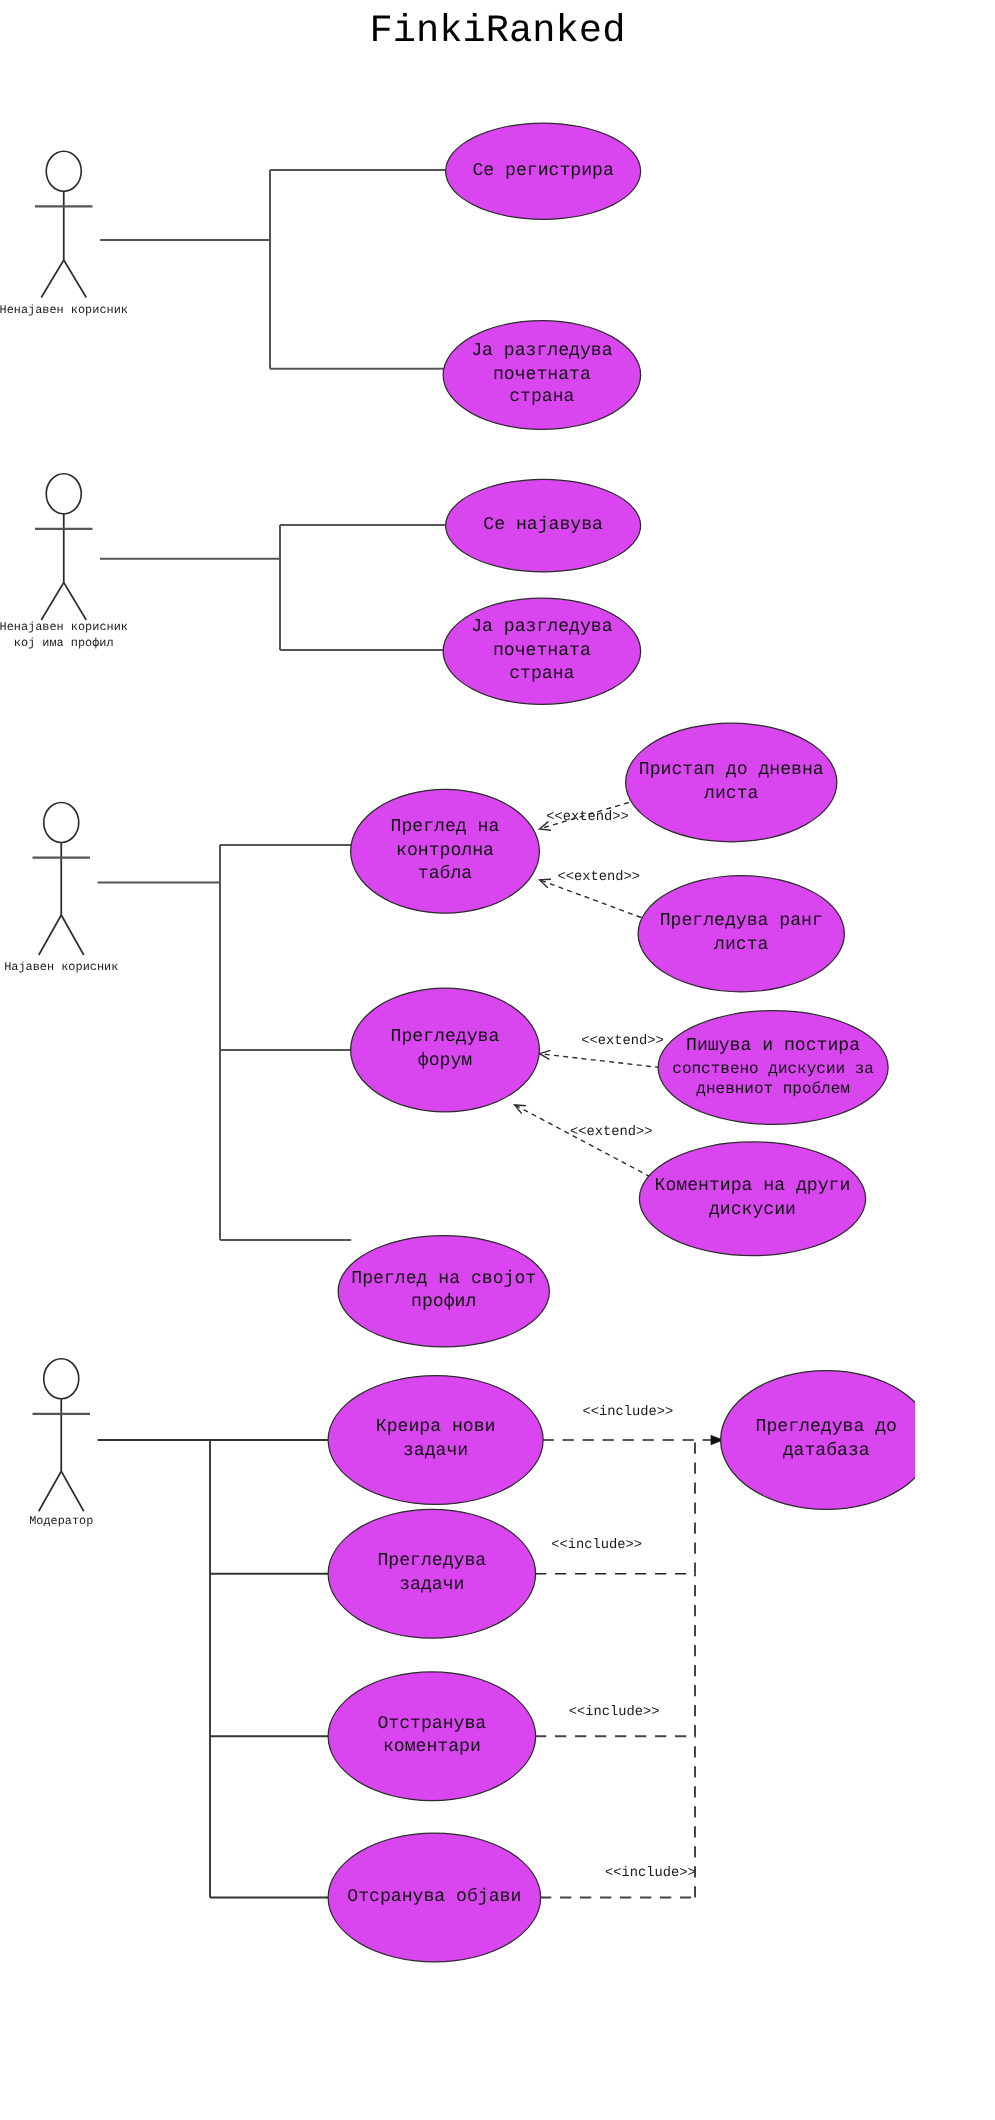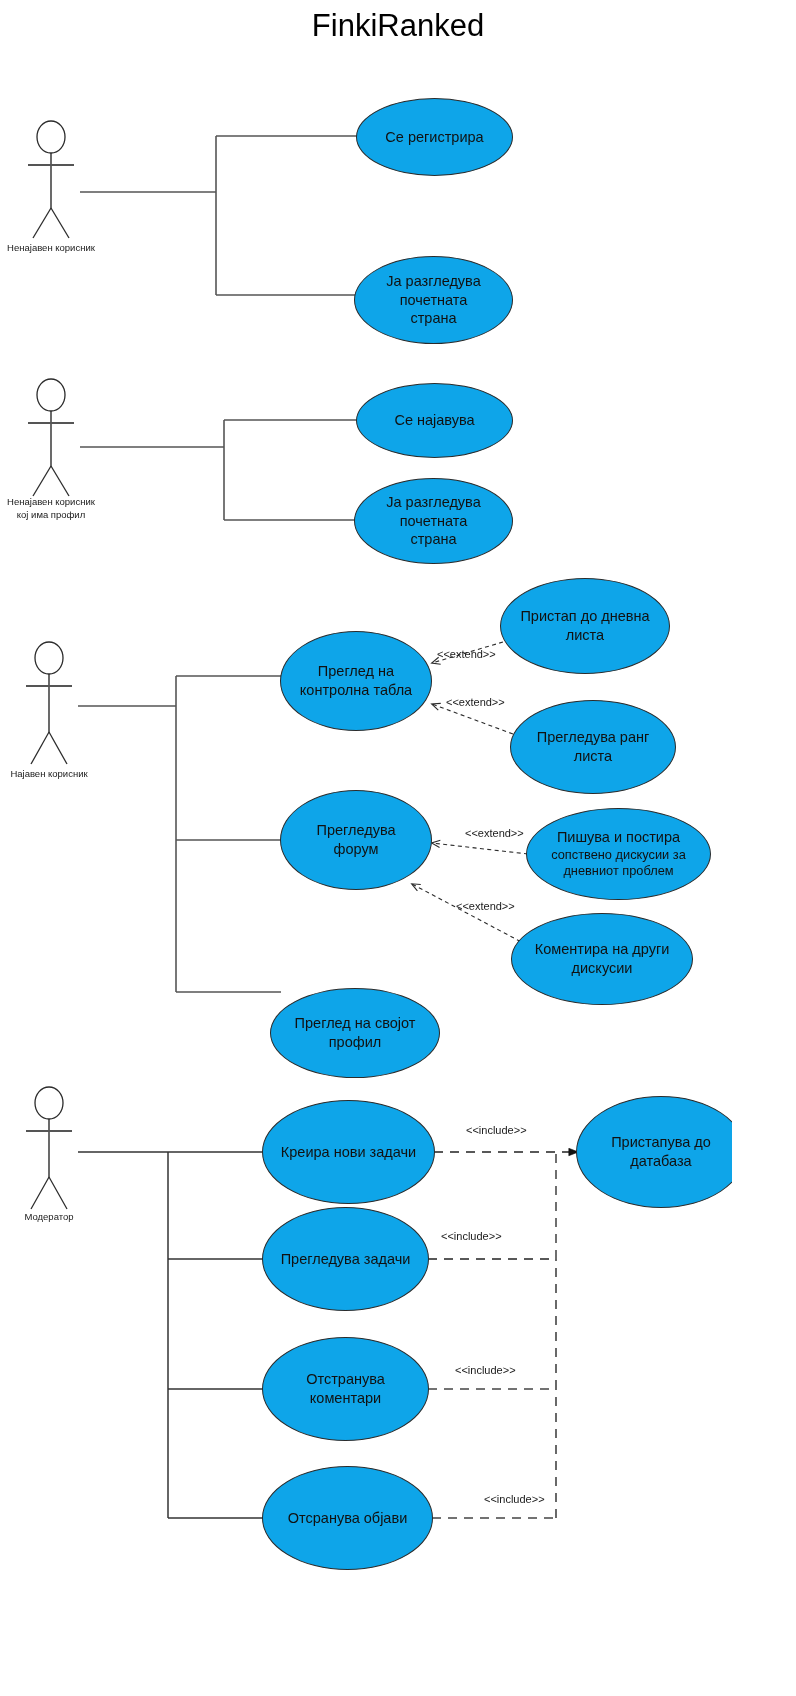--- a/index.html
+++ b/index.html
@@ -10,20 +10,21 @@
   body {
     font-family: "Liberation Sans", sans-serif;
     color: #1a1a1a;
   }
   #canvas {
     position: relative;
     width: 732px;
     height: 1696px;
     background: #ffffff;
     overflow: hidden;
+    font-family: Liberation Mono, monospace;
   }
   #edges {
     position: absolute;
     left: 0;
     top: 0;
     width: 796px;
     height: 1696px;
     pointer-events: none;
   }
   .title {
@@ -35,21 +36,21 @@
     font-size: 31px;
     font-weight: normal;
     letter-spacing: 0px;
     color: #000;
   }
   .ellipse {
     position: absolute;
     box-sizing: border-box;
     border: 1.2px solid #2b2b2b;
     border-radius: 50%;
-    background: #0ea5e9;
+    background: #d946ef;
     display: flex;
     align-items: center;
     justify-content: center;
     text-align: center;
     color: #111;
     line-height: 1.28;
     font-size: 14.5px;
     padding: 0 10px;
   }
   .ellipse .uc-text { width: 100%; }
@@ -307,21 +308,21 @@
   </div>
 
   <div class="ellipse" style="left:262px; top:1466px; width:171px; height:104px;">
     <span class="uc-text">
         <span class="uc-line">Отсранува објави</span>
       </span>
   </div>
 
   <div class="ellipse" style="left:576px; top:1096px; width:170px; height:112px;">
     <span class="uc-text">
-      <span class="uc-line">Пристапува до</span>
+      <span class="uc-line">Прегледува до</span>
       <span class="uc-line">датабаза</span>
     </span>
   </div>
 
   <div class="stereo" style="left:437px; top:648px;">&lt;&lt;extend&gt;&gt;</div>
 
   <div class="stereo" style="left:446px; top:696px;">&lt;&lt;extend&gt;&gt;</div>
 
   <div class="stereo" style="left:465px; top:827px;">&lt;&lt;extend&gt;&gt;</div>
 

